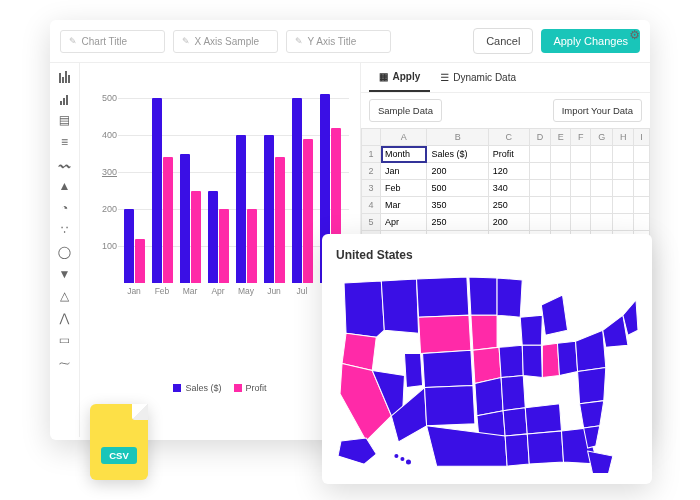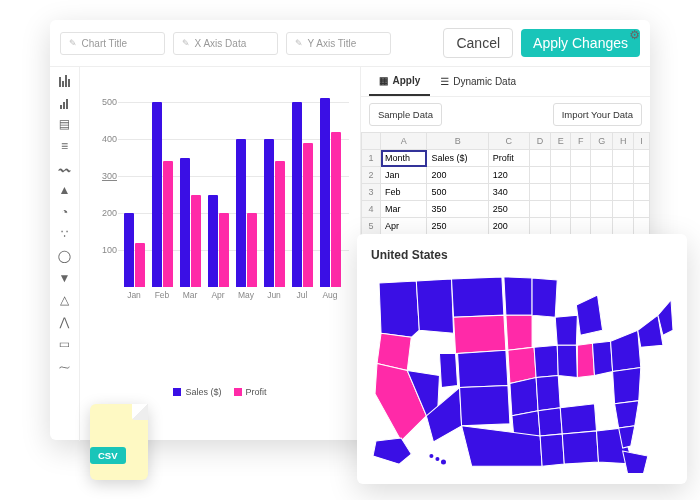--- a/index.html
+++ b/index.html
@@ -3,21 +3,21 @@
 <meta charset="utf-8">
 <style>
 * { box-sizing: border-box; margin: 0; padding: 0; font-family: -apple-system, BlinkMacSystemFont, "Segoe UI", Arial, sans-serif; }
 body { background: #fff; width: 700px; height: 500px; overflow: hidden; position: relative; }
 .card { position: absolute; background: #fff; border-radius: 6px; box-shadow: 0 8px 30px rgba(0,0,0,0.15); }
 .main-card { left: 50px; top: 20px; width: 600px; height: 420px; }
 .toolbar { display: flex; align-items: center; padding: 8px 10px; gap: 8px; border-bottom: 1px solid #eee; }
 .tfield { display: flex; align-items: center; gap: 5px; border: 1px solid #e2e2e2; border-radius: 3px; padding: 5px 8px; font-size: 10px; color: #999; width: 105px; }
 .tfield .pen { font-size: 9px; color: #bbb; }
 .spacer { flex: 1; }
-.btn { border-radius: 4px; padding: 6px 12px; font-size: 14px; border: none; cursor: pointer; }
+.btn { border-radius: 4px; padding: 6px 12px; font-size: 11px; border: none; cursor: pointer; }
 .btn-cancel { border: 1px solid #ddd; background: #fff; color: #444; }
 .btn-apply { background: #19c5b9; color: #fff; font-weight: 500; }
 .body-row { display: flex; height: calc(100% - 46px); }
 .sidebar { width: 30px; border-right: 1px solid #eee; padding-top: 6px; display: flex; flex-direction: column; align-items: center; gap: 8px; }
 .sidebar .ico { width: 16px; height: 14px; color: #666; font-size: 12px; display: flex; align-items: center; justify-content: center; }
 .sidebar .ico.active { color: #222; }
 .chart-area { width: 280px; padding: 25px 8px 60px 14px; position: relative; }
 .chart-box { position: relative; width: 255px; height: 210px; }
 .ylab { position: absolute; right: 232px; font-size: 9px; color: #888; transform: translateY(-50%); }
 .grid { position: absolute; left: 24px; right: 0; height: 1px; background: #e8e8e8; }
@@ -36,43 +36,43 @@
 .dp-tab.active { border-bottom: 2px solid #333; font-weight: 600; }
 .dp-sub { display: flex; padding: 6px 8px; gap: 0; align-items: center; font-size: 9.5px; }
 .dp-subbtn { border: 1px solid #ddd; background: #fff; padding: 5px 8px; border-radius: 3px; font-size: 9.5px; color: #333; }
 .sheet { flex: 1; overflow: hidden; font-size: 9px; }
 .sheet table { border-collapse: collapse; width: 100%; }
 .sheet th, .sheet td { border: 1px solid #e2e2e2; padding: 3px 4px; text-align: left; height: 17px; background: #fff; }
 .sheet th { background: #f5f5f5; color: #888; font-weight: 400; text-align: center; }
 .sheet .rh { background: #f5f5f5; color: #888; text-align: center; width: 18px; }
 .sheet td.sel { outline: 2px solid #339; outline-offset: -2px; }
 .file-chips { position: absolute; left: 90px; bottom: 20px; display: flex; gap: 30px; }
-.file { width: 58px; height: 76px; background: #fef9c3; border-radius: 6px; box-shadow: 0 4px 16px rgba(0,0,0,0.18); position: relative; display: flex; align-items: flex-end; justify-content: flex-start; padding-bottom: 16px; }
+.file { width: 58px; height: 76px; background: #fde047; border-radius: 6px; box-shadow: 0 4px 16px rgba(0,0,0,0.18); position: relative; display: flex; align-items: flex-end; justify-content: center; padding-bottom: 16px; }
 .file::before { content: ""; position: absolute; top: 0; right: 0; width: 16px; height: 16px; background: linear-gradient(135deg, #fff 50%, #eee 50%); border-bottom-left-radius: 3px; }
 .chip { background: #19c5b9; color: #fff; font-size: 9.5px; font-weight: 600; padding: 3px 8px; border-radius: 3px; }
-.map-card { right: 13px; bottom: 16px; width: 330px; height: 250px; padding: 14px 14px 10px; }
+.map-card { right: 48px; bottom: 16px; width: 330px; height: 250px; padding: 14px 14px 10px; }
 .map-title { font-size: 12px; font-weight: 700; color: #333; margin-bottom: 6px; }
 .gear { position: absolute; right: 10px; top: 8px; font-size: 12px; color: #666; }
 svg.us { width: 100%; height: 205px; }
 svg.us path { stroke: #fff; stroke-width: 1; }
 .bar-ico { display:inline-block; }
 .bar-ico i { display:inline-block; width:2px; margin-right:1px; background:#666; vertical-align:bottom;}
 </style>
 </head>
 <body>
 
 <div class="card main-card">
   <div class="toolbar">
     <div class="tfield">
         <span class="pen">✎</span>
         <span>Chart Title</span>
       </div>
     <div class="tfield">
         <span class="pen">✎</span>
-        <span>X Axis Data</span>
+        <span>X Axis Sample</span>
       </div>
     <div class="tfield">
         <span class="pen">✎</span>
         <span>Y Axis Title</span>
       </div>
     <div class="spacer"></div>
     <button class="btn btn-cancel">Cancel</button>
     <button class="btn btn-apply">Apply Changes</button>
   </div>
   <div class="body-row">

